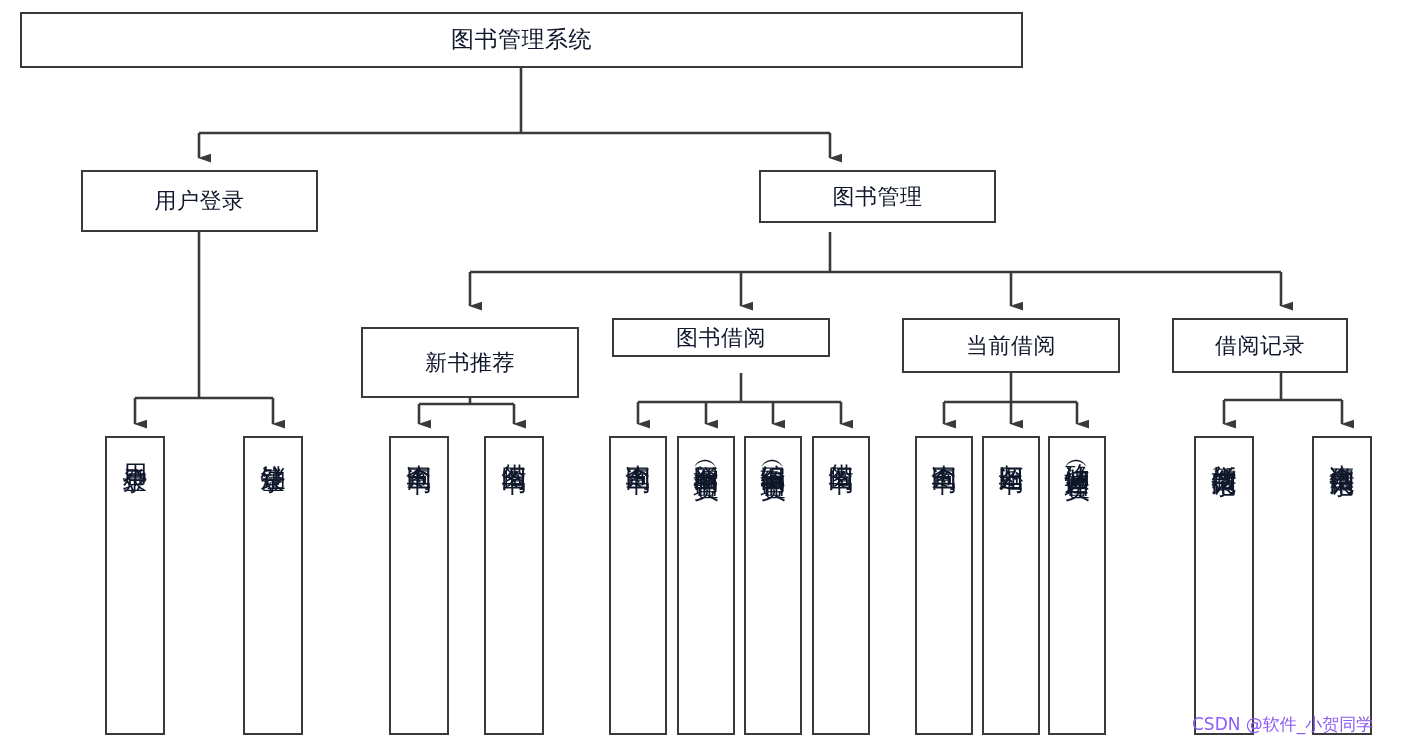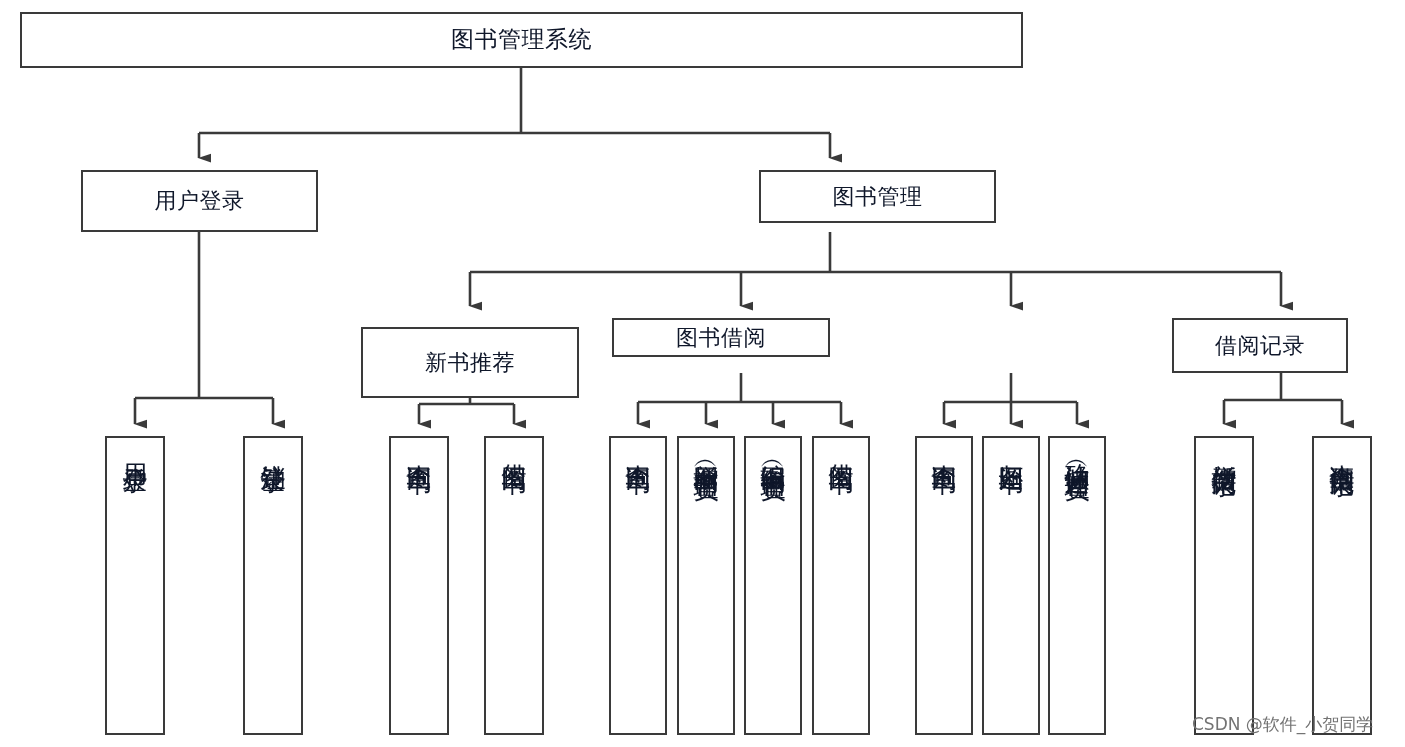--- a/index.html
+++ b/index.html
@@ -62,21 +62,21 @@
     font-size: 25px;
     line-height: 1.08;
     letter-spacing: 2px;
     white-space: nowrap;
   }
   .watermark {
     position: absolute;
     left: 1192px;
     top: 713px;
     font-size: 17px;
-    color: #737373;
+    color: #8b5cf6;
     white-space: nowrap;
     z-index: 3;
     font-family: "DejaVu Sans", "Liberation Sans", sans-serif;
   }
 </style>
 </head>
 <body>
 
 <div id="canvas">
 
@@ -143,20 +143,23 @@
   </div>
 
   <div class="node horiz" style="left:361px; top:327px; width:218px; height:71px;">
     <span class="label">新书推荐</span>
   </div>
 
   <div class="node horiz" style="left:612px; top:318px; width:218px; height:39px;">
     <span class="label">图书借阅</span>
   </div>
 
+  <div class="node horiz" style="left:902px; top:318px; width:218px; height:55px;">
+    <span class="label">当前借阅</span>
+  </div>
 
   <div class="node horiz" style="left:1172px; top:318px; width:176px; height:55px;">
     <span class="label">借阅记录</span>
   </div>
 
   <div class="node leaf" style="left:105px; top:436px; width:60px; height:299px;">
     <span class="label">用户登录</span>
   </div>
 
   <div class="node leaf" style="left:243px; top:436px; width:60px; height:299px;">

